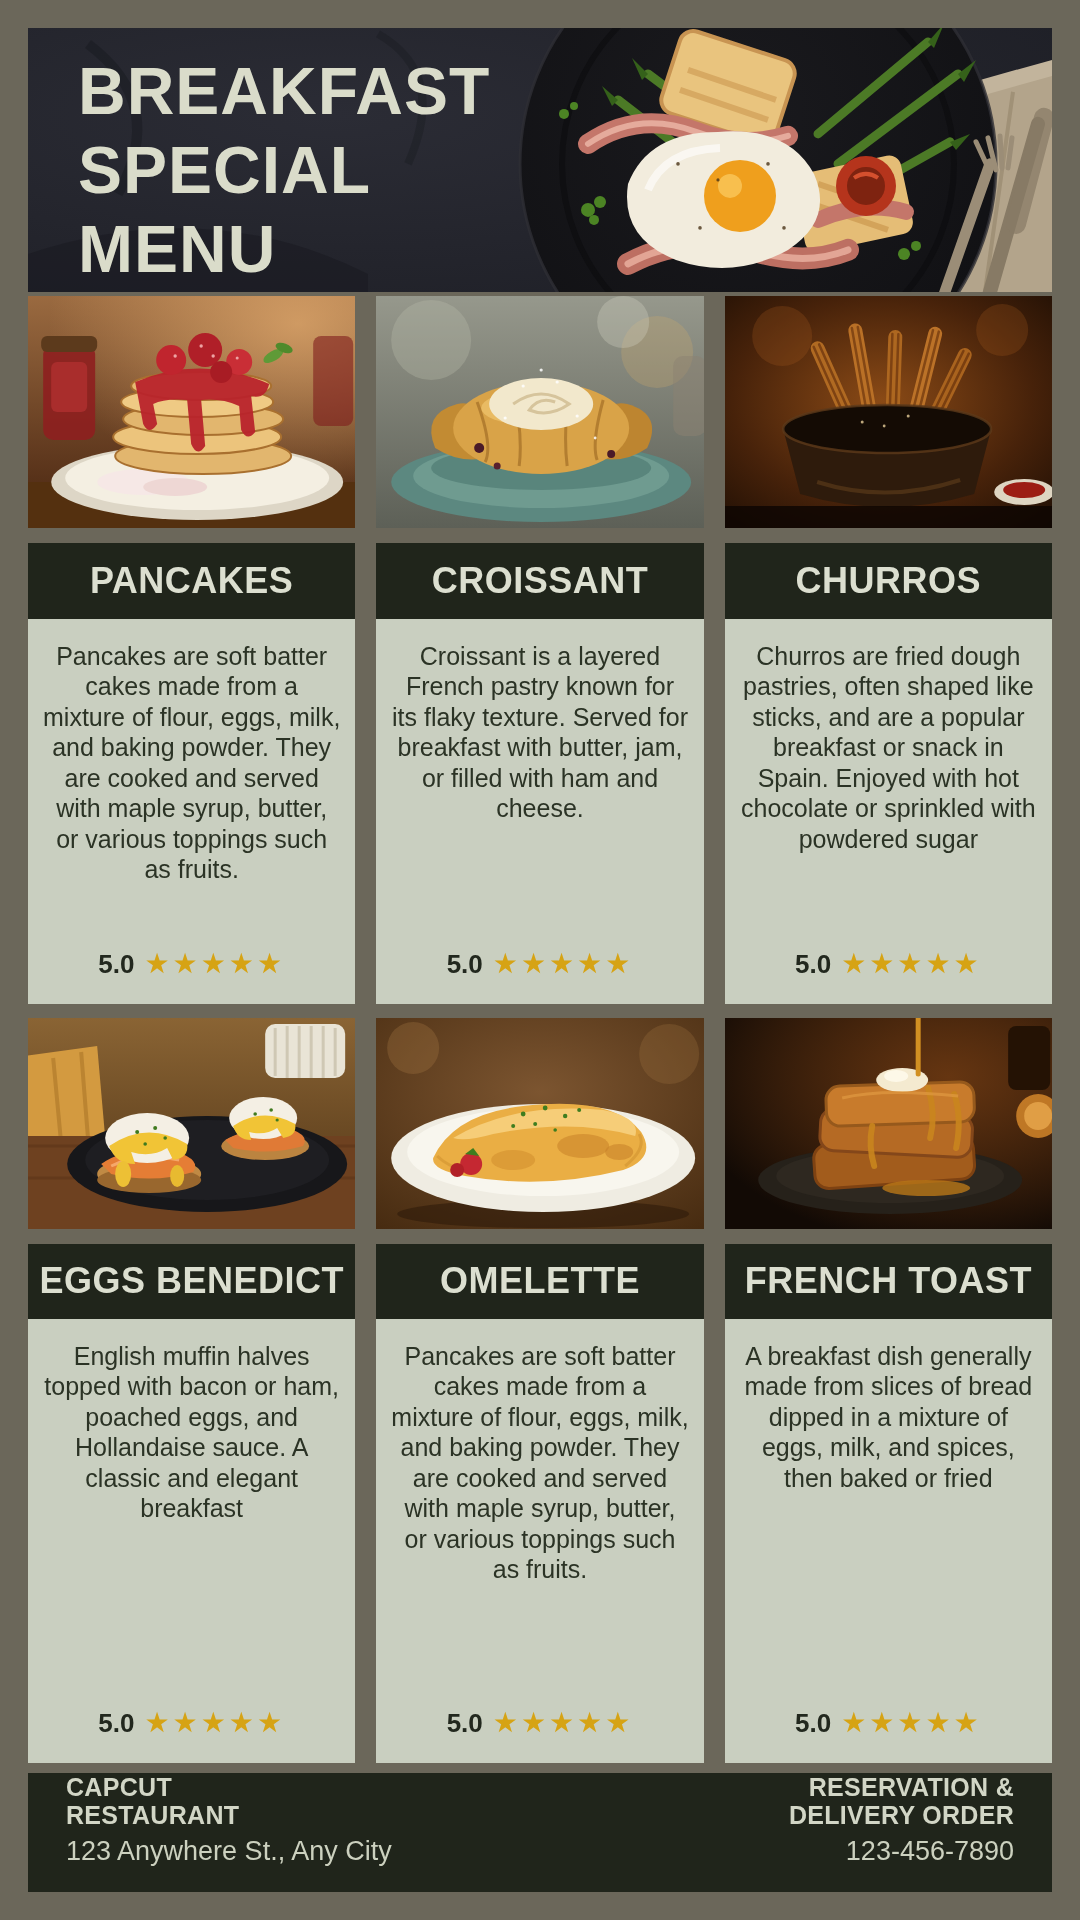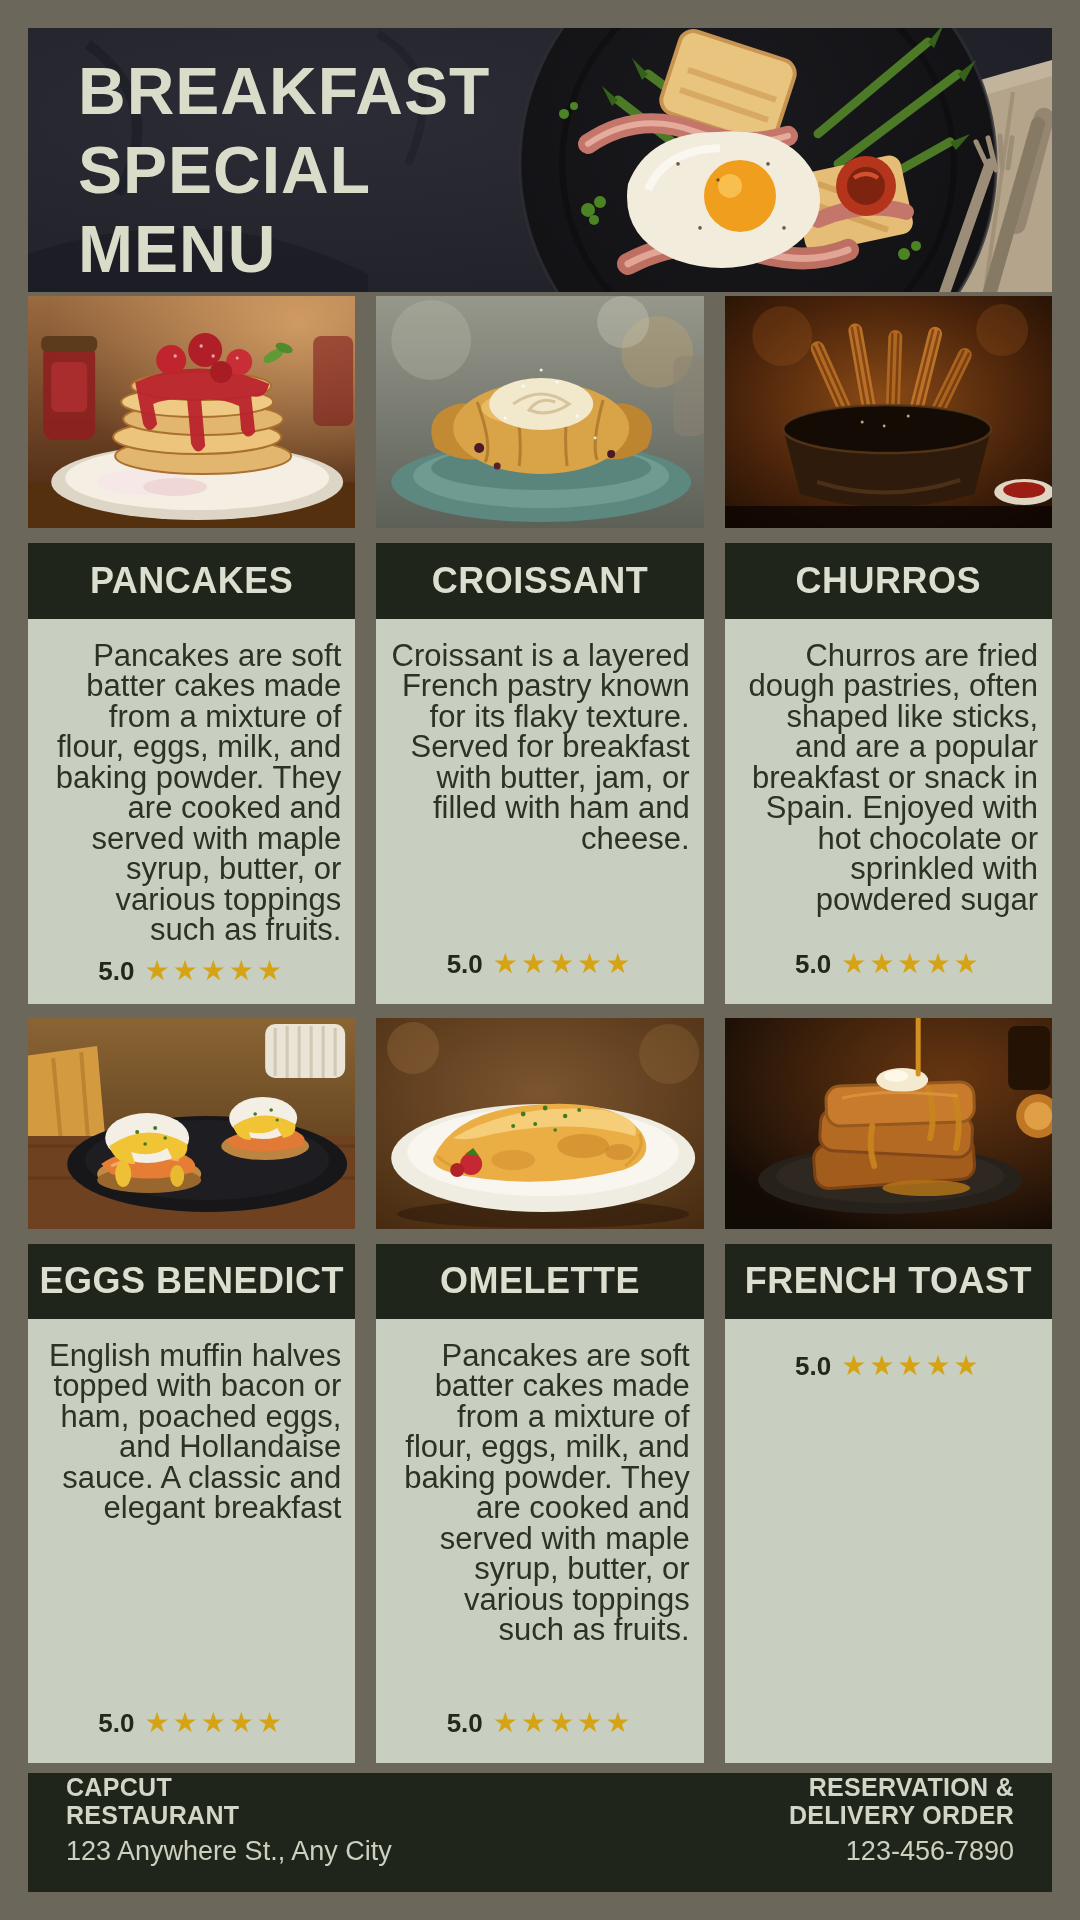--- a/index.html
+++ b/index.html
@@ -34,21 +34,21 @@
     color:#dcdfd0;font-weight:bold;font-size:36px;letter-spacing:.5px;white-space:nowrap;
   }
   .row2 .title-bar{height:75px}
   .card{
     background:#c9cfc0;display:flex;flex-direction:column;justify-content:space-between;
     padding:22px 14px 24px;box-sizing:border-box;
   }
   .row1 .card{height:385px}
   .row2 .card{height:444px}
   .desc{
-    color:#2b3325;font-size:31px;line-height:30.5px;text-align:right;
+    color:#2b3325;font-size:25px;line-height:30.5px;text-align:center;
   }
   .rating{display:flex;align-items:center;justify-content:center;gap:10px;margin-top:10px}
   .rating .score{color:#22281e;font-weight:bold;font-size:26px}
   .rating .stars{color:#d6a314;font-size:28px;letter-spacing:3px;line-height:28px}
 
   
   .footer{
     height:132px;background:#20251b;display:flex;align-items:flex-start;justify-content:space-between;
     padding:0 38px;box-sizing:border-box;color:#d2d6c6;
   }
@@ -458,20 +458,21 @@
           <ellipse cx="180" cy="62" rx="26" ry="12" fill="#f4ead0"></ellipse>
           <ellipse cx="174" cy="58" rx="12" ry="6" fill="#fdf8e8"></ellipse>
           <line x1="196" y1="0" x2="196" y2="56" stroke="#d29022" stroke-width="5" stroke-linecap="round"></line>
           <path d="M206 70 Q214 96 208 120 M232 76 Q240 100 234 130 M150 108 Q146 128 152 148" stroke="#c9851e" stroke-width="6" fill="none" stroke-linecap="round" opacity=".9"></path>
           <ellipse cx="204" cy="170" rx="44" ry="8" fill="#b97718" opacity=".8"></ellipse>
           <path d="M120 80 Q160 70 236 78" stroke="#e09a42" stroke-width="3" fill="none" opacity=".7"></path>
         </svg>
       </div>
       <div class="title-bar">FRENCH TOAST</div>
       <div class="card">
+        <div class="desc">A breakfast dish generally made from slices of bread dipped in a mixture of eggs, milk, and spices, then baked or fried</div>
         <div class="rating">
           <span class="score">5.0</span>
           <span class="stars">★★★★★</span>
         </div>
       </div>
     </div>
   </div>
 
   <div class="footer">
     <div class="left">

